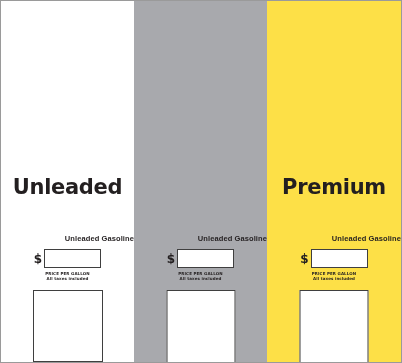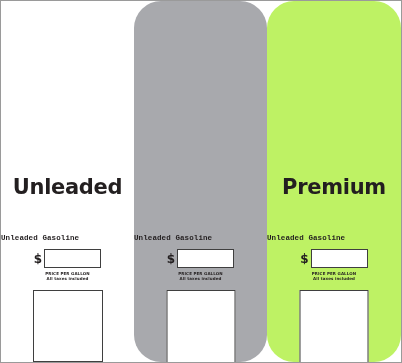--- a/index.html
+++ b/index.html
@@ -32,26 +32,25 @@
     align-items: stretch;
   }
 
   .panel {
     position: relative;
     height: 100%;
     box-sizing: border-box;
     display: flex;
     flex-direction: column;
     align-items: center;
-    border-radius: 27px;
   }
 
   .panel-unleaded { flex: 0 0 133px; background: #ffffff; }
   .panel-plus     { flex: 0 0 133px; background: #a8a9ad; }
-  .panel-premium  { flex: 1 1 auto;  background: #bef264; }
+  .panel-premium  { flex: 1 1 auto;  background: #fde047; }
 
   
   .grade-title {
     position: absolute;
     left: 0;
     right: 0;
     top: 176px;
     text-align: center;
     font-family: "DejaVu Sans", sans-serif;
     font-weight: bold;
@@ -61,22 +60,22 @@
     line-height: 1;
     white-space: nowrap;
   }
 
   
   .product-label {
     position: absolute;
     left: 0;
     right: 0;
     top: 234px;
-    text-align: left;
-    font-family: Liberation Mono, monospace;
+    text-align: right;
+    font-family: Liberation Sans, sans-serif;
     font-weight: bold;
     font-size: 7.5px;
     letter-spacing: 0.1px;
     color: #231f20;
     line-height: 1;
     white-space: nowrap;
   }
 
   
   .price-row {

